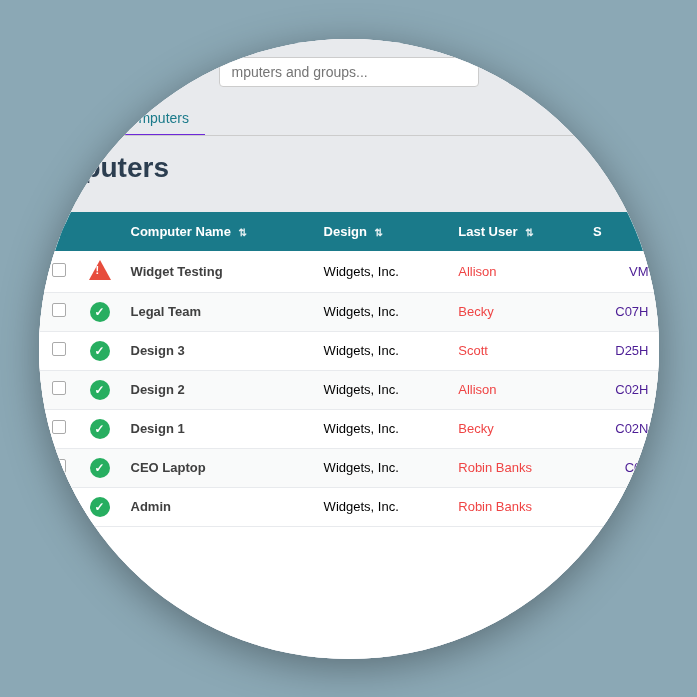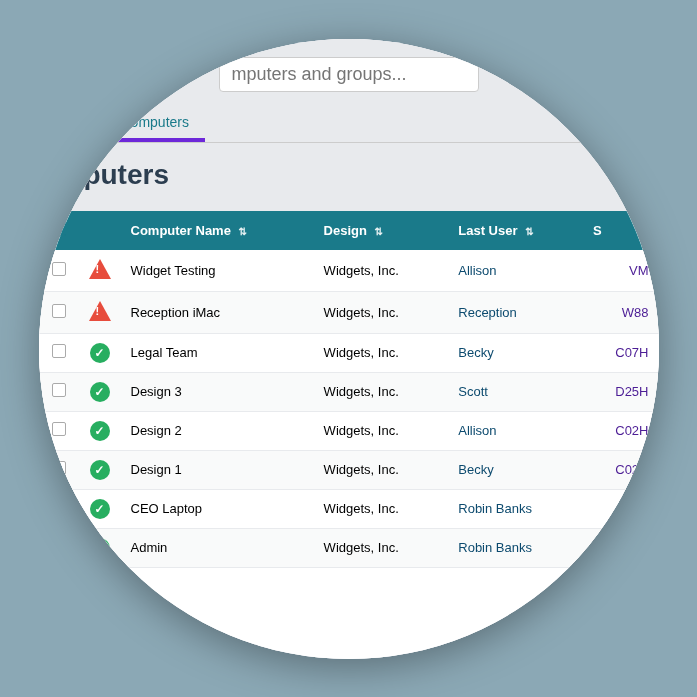--- a/index.html
+++ b/index.html
@@ -51,21 +51,21 @@
       border-radius: 4px;
       padding: 6px 12px;
       width: 260px;
       display: flex;
       align-items: center;
     }
 
     .search-input-wrapper input {
       border: none;
       outline: none;
-      font-size: 18px;
+      font-size: 14px;
       color: #999;
       width: 100%;
       background: transparent;
     }
 
     
     .tabs-area {
       background: #e8eaed;
       padding: 0 20px;
       display: flex;
@@ -76,32 +76,32 @@
     .tab {
       padding: 8px 16px;
       font-size: 14px;
       color: #555;
       cursor: pointer;
       border-bottom: 2px solid transparent;
     }
 
     .tab.active {
       color: #1a7a8a;
-      border-bottom: 4px solid #6d28d9;
+      border-bottom: 1px solid #6d28d9;
       font-weight: 500;
     }
 
     .tab.inactive {
       color: #666;
     }
 
     
     .page-title-area {
       background: #e8eaed;
-      padding: 16px 20px 20px 20px;
+      padding: 16px 20px 28px 20px;
     }
 
     .page-title {
       font-size: 28px;
       font-weight: 600;
       color: #2c3e50;
     }
 
     
     .table-container {
@@ -164,31 +164,31 @@
 
     tbody td.checkbox-col {
       text-align: center;
     }
 
     tbody td.icon-col {
       text-align: center;
     }
 
     .computer-name-link {
-      color: #000000;
+      color: #404040;
       text-decoration: none;
-      font-weight: 400;
+      font-weight: 700;
     }
 
     .group-text {
       color: #000000;
     }
 
     .user-link {
-      color: #0c4a6e;
+      color: #ef4444;
     }
 
     .serial-text {
       color: #4c1d95;
       text-align: right;
     }
 
     
     .status-ok {
       display: inline-flex;
@@ -293,28 +293,20 @@
         <tr>
               <td class="checkbox-col"><div class="checkbox"></div></td>
               <td class="icon-col"><div class="status-warning"></div></td>
               <td><a class="computer-name-link" href="#">Widget Testing</a></td>
               <td class="group-text">Widgets, Inc.</td>
               <td class="user-link">Allison</td>
               <td class="serial-text">VM</td>
             </tr>
             <tr>
               <td class="checkbox-col"><div class="checkbox"></div></td>
-              <td class="icon-col"><div class="status-warning"></div></td>
-              <td><a class="computer-name-link" href="#">Reception iMac</a></td>
-              <td class="group-text">Widgets, Inc.</td>
-              <td class="user-link">Reception</td>
-              <td class="serial-text">W88</td>
-            </tr>
-            <tr>
-              <td class="checkbox-col"><div class="checkbox"></div></td>
               <td class="icon-col"><div class="status-ok">✓</div></td>
               <td><a class="computer-name-link" href="#">Legal Team</a></td>
               <td class="group-text">Widgets, Inc.</td>
               <td class="user-link">Becky</td>
               <td class="serial-text">C07H</td>
             </tr>
             <tr>
               <td class="checkbox-col"><div class="checkbox"></div></td>
               <td class="icon-col"><div class="status-ok">✓</div></td>
               <td><a class="computer-name-link" href="#">Design 3</a></td>

